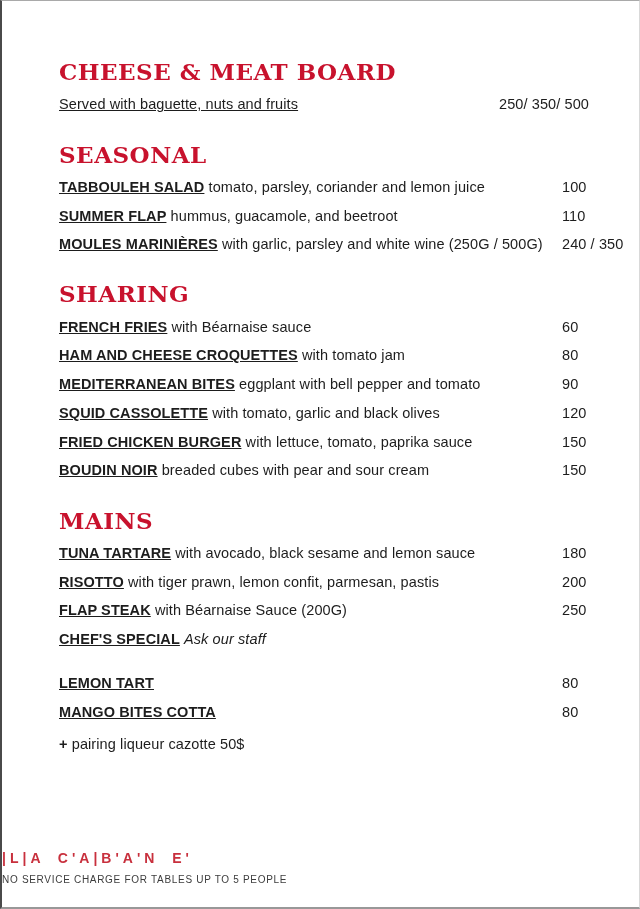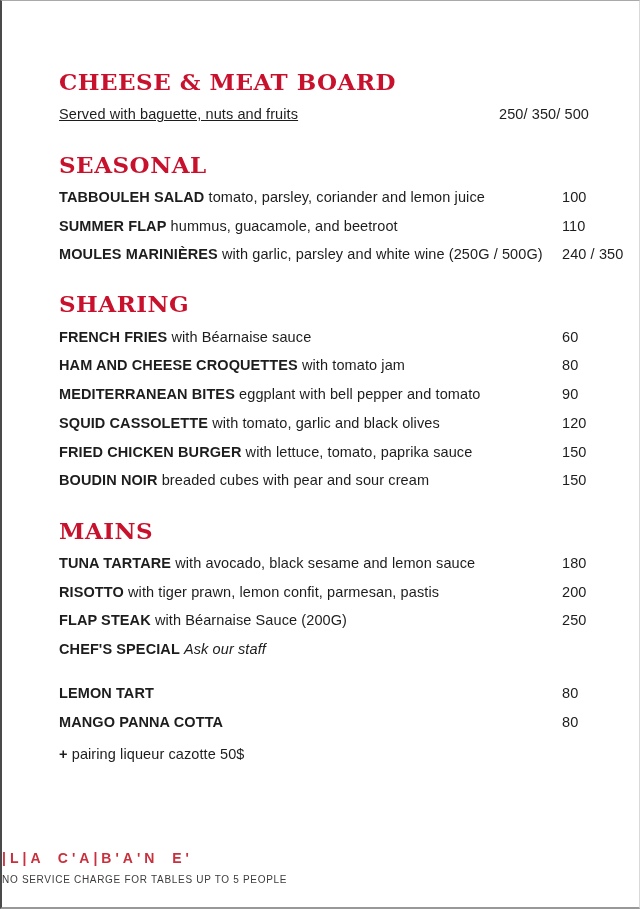--- a/index.html
+++ b/index.html
@@ -23,31 +23,31 @@
   .section-title {
     font-family: "DejaVu Serif", serif;
     font-weight: 800;
     font-size: 23px;
     letter-spacing: 0.5px;
     color: #c8122d;
     margin: 0 0 13px 0;
     line-height: 1.1;
   }
   .menu-section { margin-top: 29px; }
-  .board-block { margin-top: 18px; }
+  .board-block { margin-top: 8px; }
   .menu-item {
     display: flex;
     align-items: baseline;
     margin-bottom: 13.5px;
     font-size: 14.5px;
     line-height: 1.05;
     letter-spacing: 0.1px;
   }
   .item-text { flex: 1 1 auto; padding-right: 8px; }
-  .item-name { font-weight: 700; }
+  .item-name { font-weight: 700; text-decoration: underline; }
   .item-desc { font-weight: 400; }
   .item-desc.italic { font-style: italic; }
   .item-price {
     flex: 0 0 62px;
     width: 62px;
     white-space: nowrap;
     font-weight: 400;
   }
   .board-row { justify-content: space-between; margin-top: 12px; }
   .board-row .item-text { flex: 0 1 auto; text-decoration: underline; }
@@ -210,21 +210,21 @@
     <div class="section-items">
   <div class="menu-item">
     <div class="item-text">
       <span class="item-name">LEMON TART</span><span class="item-desc"></span>
     </div>
     <div class="item-price">80</div>
   </div>
 
   <div class="menu-item">
     <div class="item-text">
-      <span class="item-name">MANGO PANNA COTTA</span><span class="item-desc"></span>
+      <span class="item-name">MANGO BITES COTTA</span><span class="item-desc"></span>
     </div>
     <div class="item-price">80</div>
   </div>
 </div>
   </section>
 </div>
 
   <div class="pairing-note">
     <span class="plus">+</span>
     <span>pairing liqueur cazotte 50$</span>

